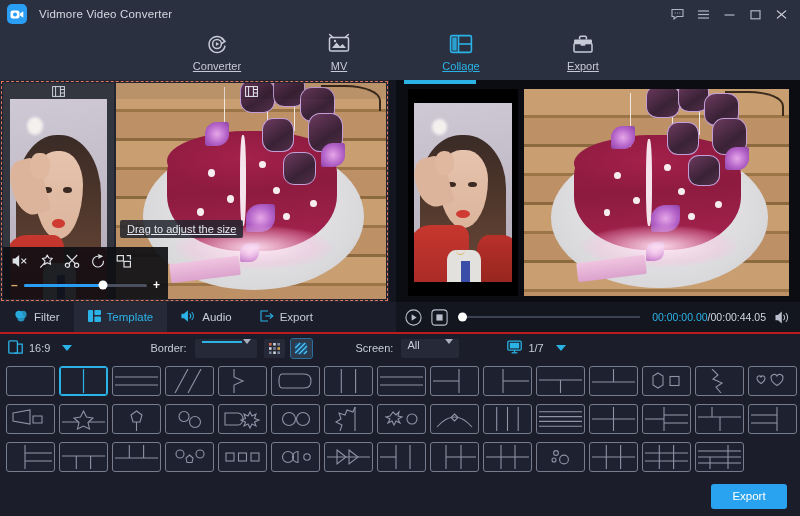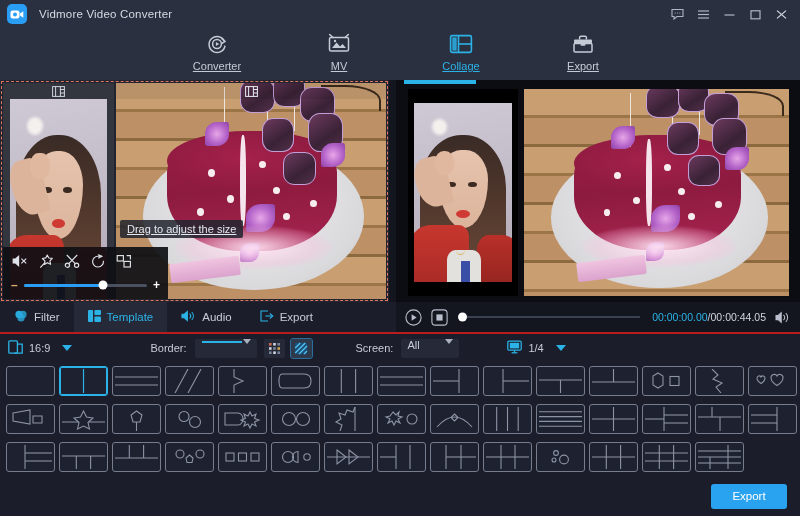--- a/index.html
+++ b/index.html
@@ -763,21 +763,21 @@
 
     <div class="opt" style="margin-left:48px;">
       <span>
         <svg width="15" height="14" viewBox="0 0 15 14" fill="none" stroke="#2bb3e8" stroke-width="1.25">
           <rect x="0.8" y="1" width="13.4" height="9.2" rx="1.2"></rect>
           <rect x="2.8" y="2.8" width="9.4" height="5.6" fill="#2bb3e8" stroke="none"></rect>
           <line x1="7.5" y1="10.2" x2="7.5" y2="12.6"></line>
           <line x1="4.6" y1="12.8" x2="10.4" y2="12.8"></line>
         </svg>
       </span>
-      <span>1/4</span>
+      <span>1/7</span>
       <span class="caret" style="margin-left:6px;"></span>
     </div>
   </div>
 
   <div class="tplarea">
 
     <div class="tplrow">
       <div class="tpl">
         <svg width="43" height="24" viewBox="0 0 43 24"></svg>
       </div>

